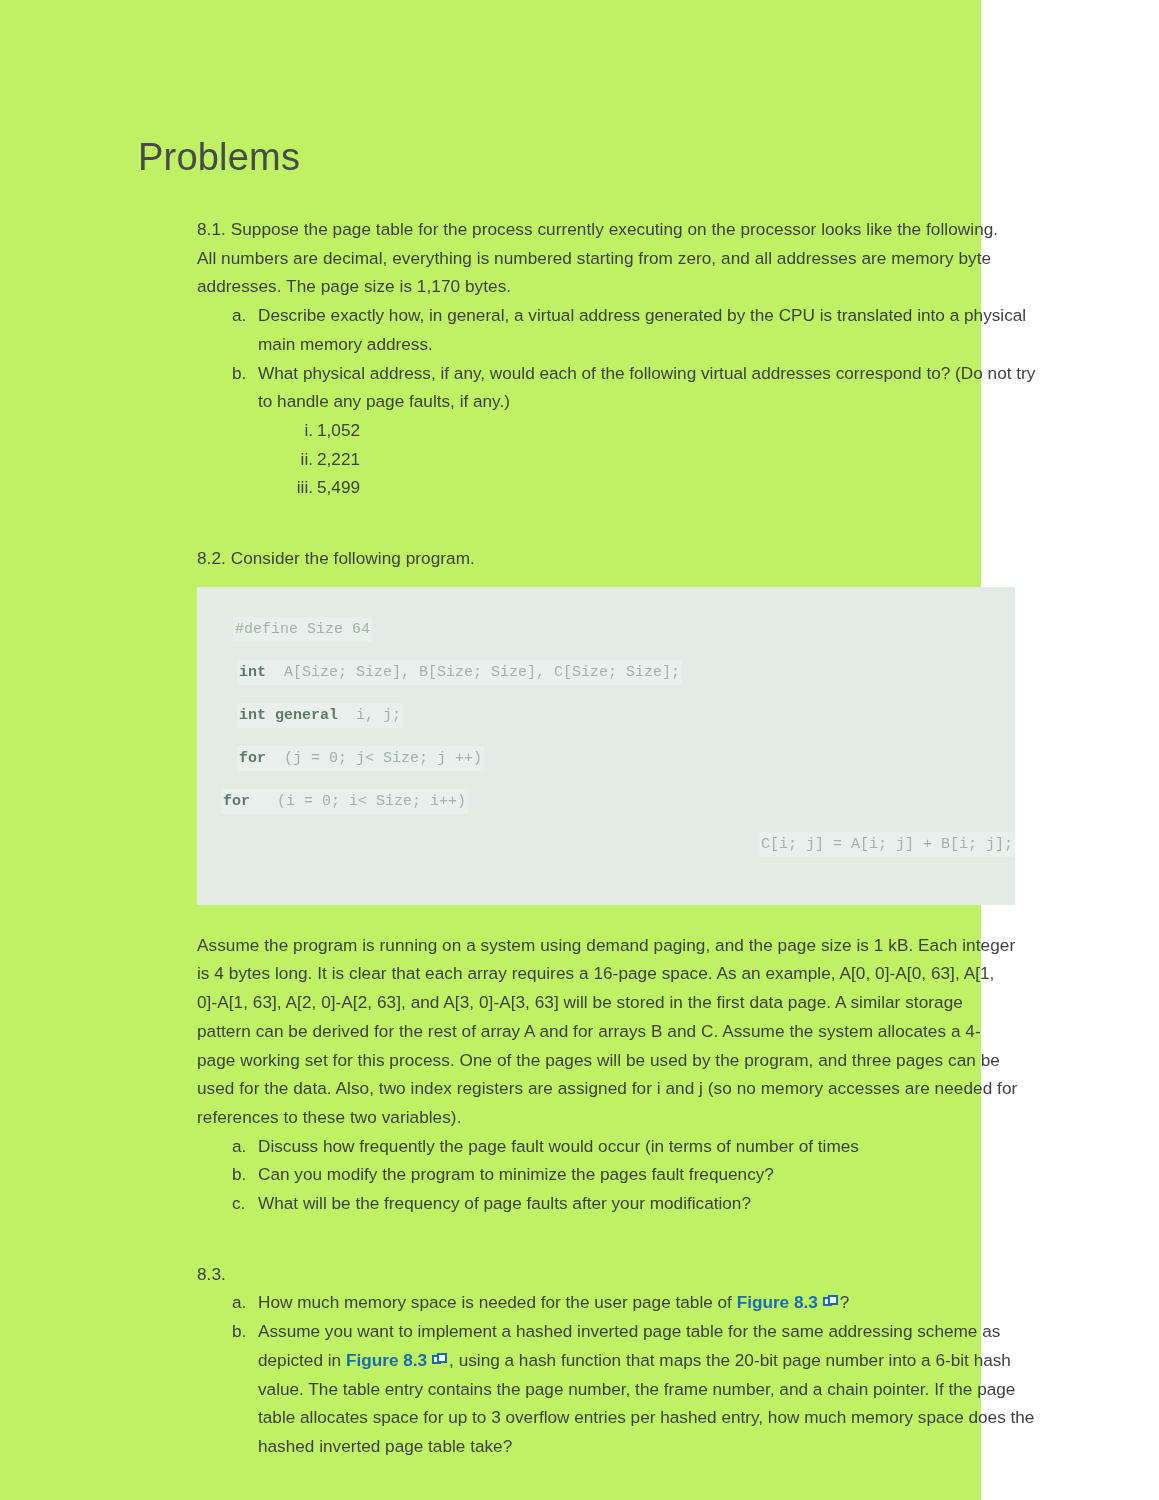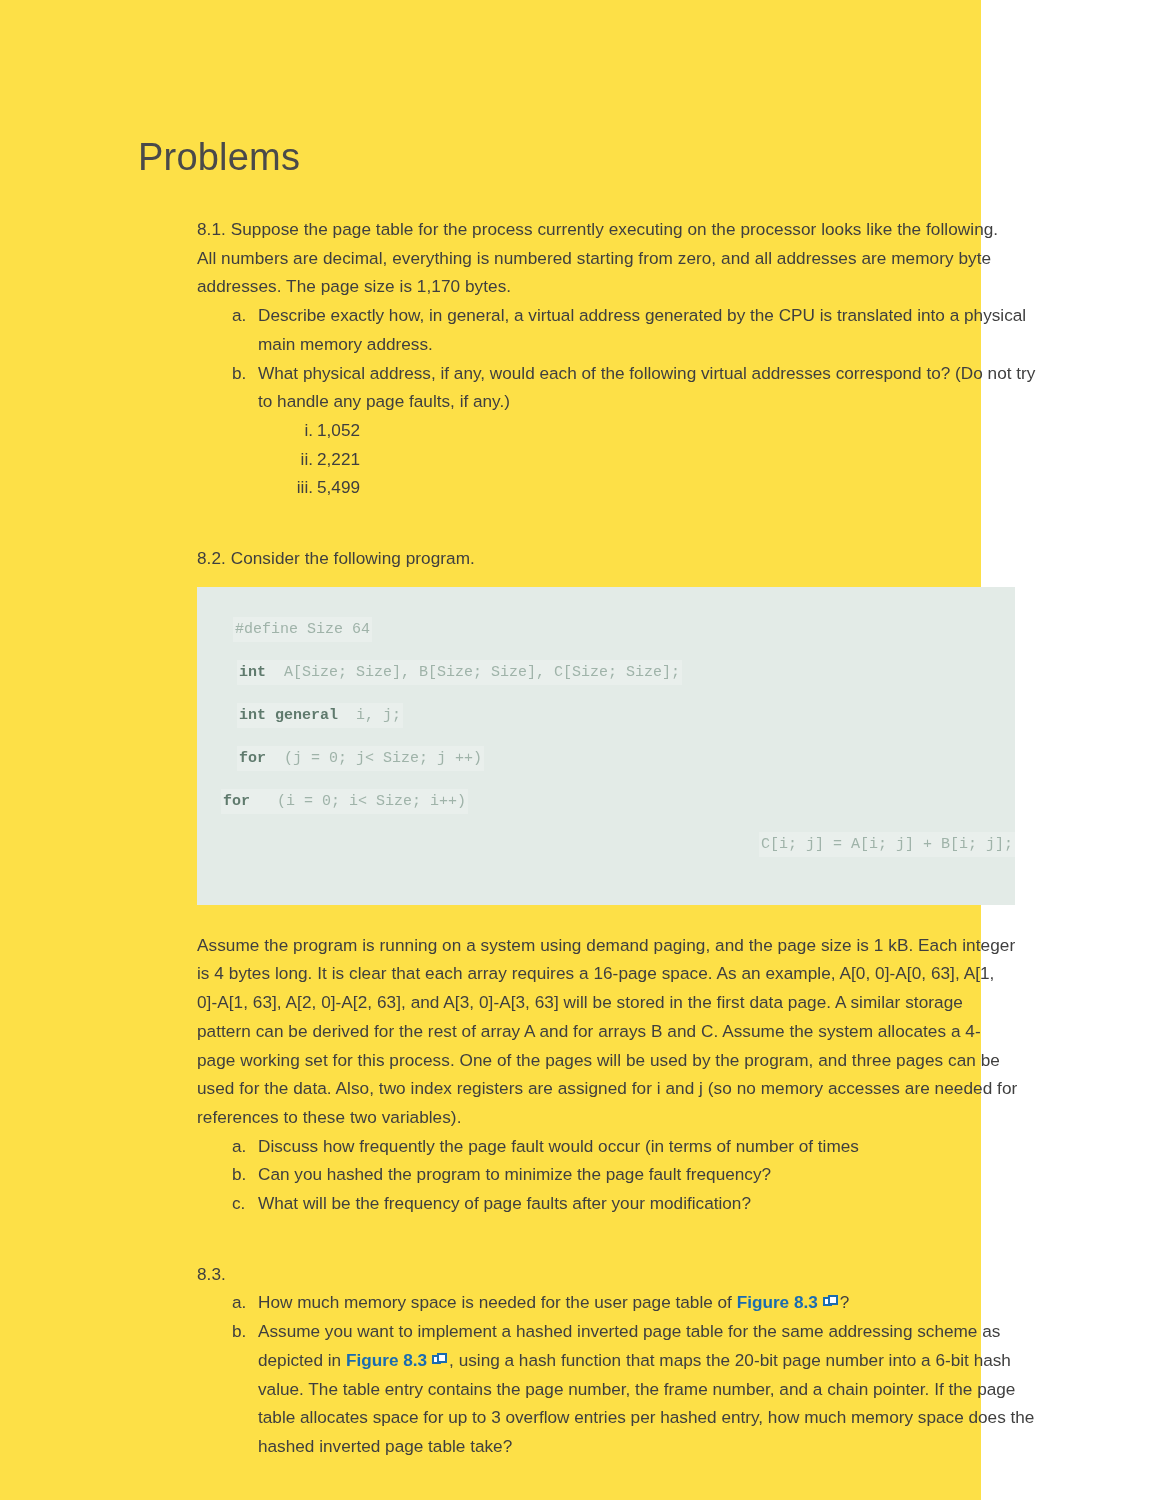--- a/index.html
+++ b/index.html
@@ -12,21 +12,21 @@
     height: 1500px;
     font-family: "Liberation Sans", sans-serif;
     color: #3c3c3c;
     overflow: hidden;
     position: relative;
   }
   .page {
     position: relative;
     width: 981px;
     height: 1500px;
-    background: #fde047;
+    background: #bef264;
     box-sizing: border-box;
   }
 
   
   .page-title {
     position: absolute;
     left: 138px;
     top: 137px;
     font-size: 38px;
     font-weight: 400;
@@ -248,21 +248,21 @@
 
       <p class="para block-l1">Assume the program is running on a system using demand paging, and the page size is 1 kB. Each integer is 4 bytes long. It is clear that each array requires a 16-page space. As an example, A[0, 0]-A[0, 63], A[1, 0]-A[1, 63], A[2, 0]-A[2, 63], and A[3, 0]-A[3, 63] will be stored in the first data page. A similar storage pattern can be derived for the rest of array A and for arrays B and C. Assume the system allocates a 4-page working set for this process. One of the pages will be used by the program, and three pages can be used for the data. Also, two index registers are assigned for i and j (so no memory accesses are needed for references to these two variables).</p>
 
       <ul class="list-alpha">
         <li>
           <span class="mark">a.</span>
           <span>Discuss how frequently the page fault would occur (in terms of number of times</span>
         </li>
         <li>
           <span class="mark">b.</span>
-          <span>Can you hashed the program to minimize the page fault frequency?</span>
+          <span>Can you modify the program to minimize the pages fault frequency?</span>
         </li>
         <li>
           <span class="mark">c.</span>
           <span>What will be the frequency of page faults after your modification?</span>
         </li>
       </ul>
     </div>
 
     <div class="gap-xl"></div>
 

